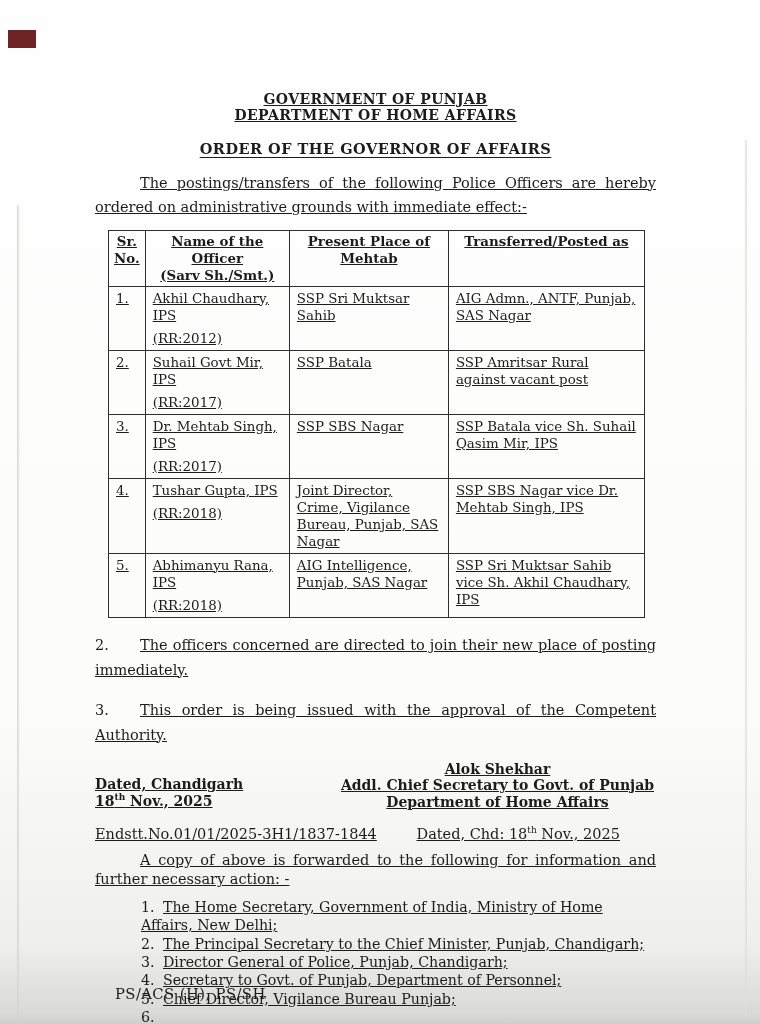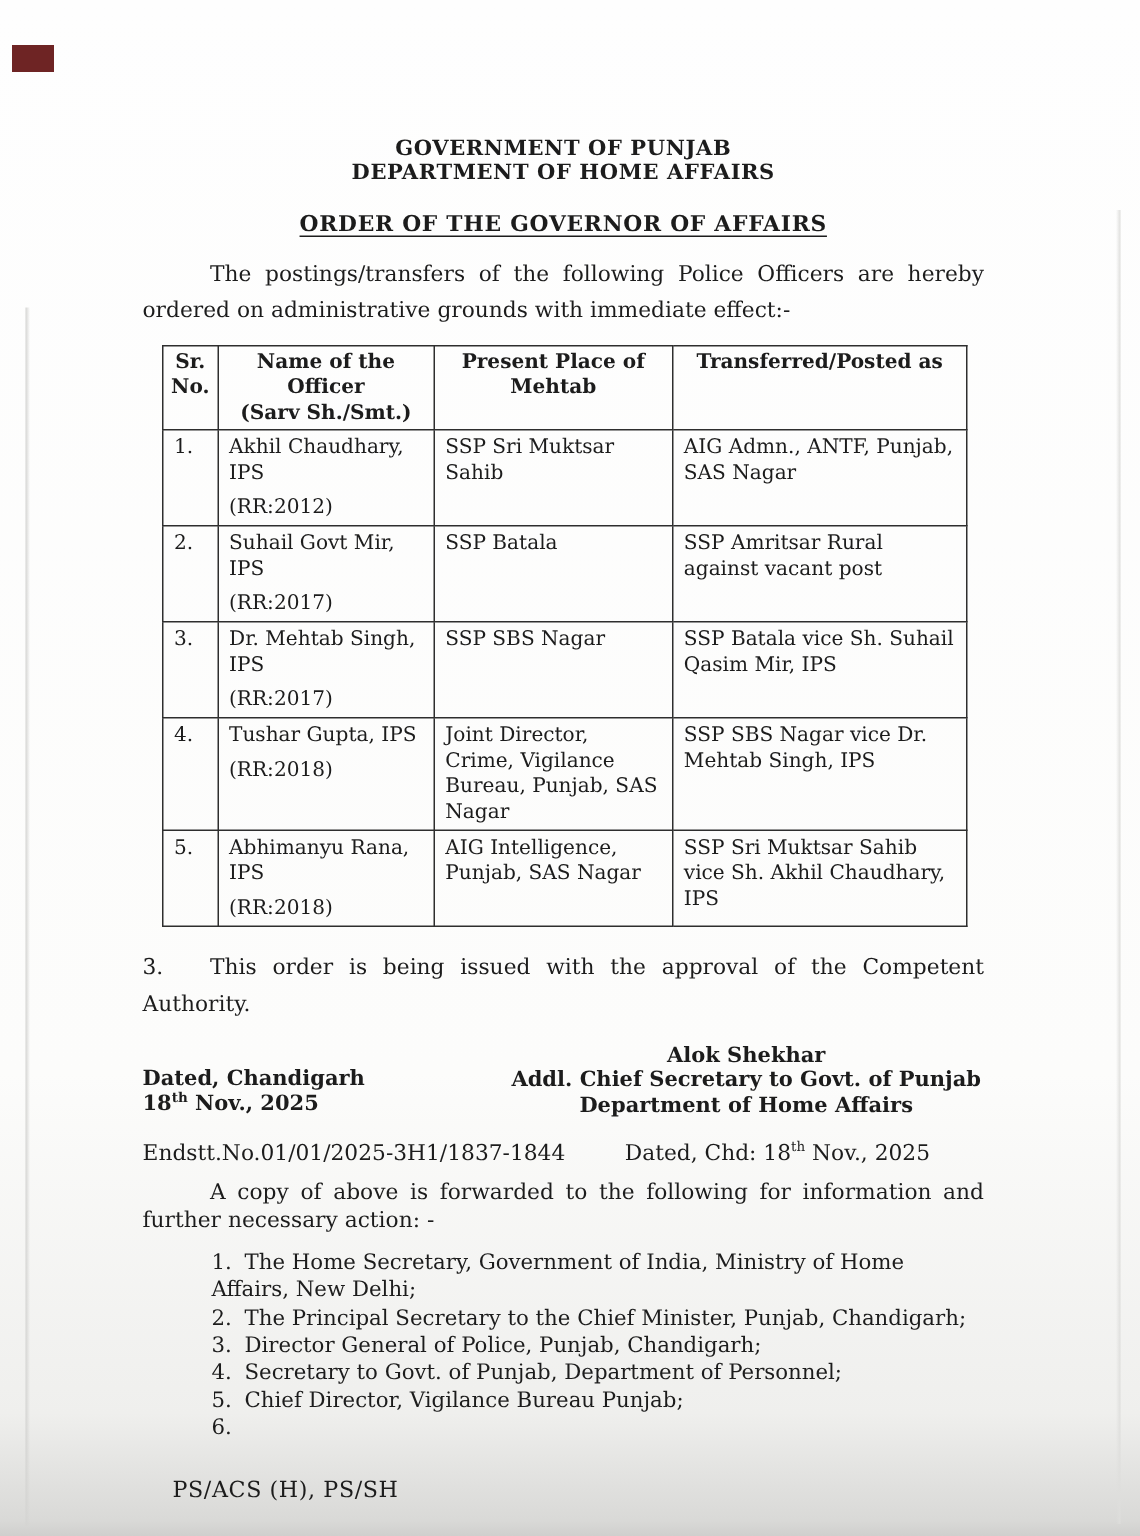--- a/index.html
+++ b/index.html
@@ -7,20 +7,21 @@
     width: 760px; height: 1024px;
     font-family: "DejaVu Serif", serif;
     color: #1c1c1c;
     background: #ffffff;
   }
   .photo {
     position: relative;
     width: 760px; height: 1024px;
     overflow: hidden;
     background: linear-gradient(180deg, #fefefe 0%, #fcfcfb 70%, #efefed 92%, #d9d9d7 99%, #cfcfcd 100%);
+    text-decoration: underline;
   }
   .corner-marker {
     position: absolute; left: 8px; top: 30px;
     width: 28px; height: 18px;
     background: #6e2424;
   }
   .edge-left {
     position: absolute; left: 17px; top: 205px; width: 3px; height: 812px;
     background: linear-gradient(90deg, #d4d4d2, rgba(255,255,255,0));
   }
@@ -172,20 +173,23 @@
           <td>
             <div>Abhimanyu Rana, IPS</div>
               <div class="rr-line">(RR:2018)</div>
           </td>
           <td>AIG Intelligence, Punjab, SAS Nagar</td>
           <td>SSP Sri Muktsar Sahib vice Sh. Akhil Chaudhary, IPS</td>
         </tr>
       </tbody>
     </table>
 
+    <p class="numbered-para">
+      <span class="para-num">2.</span><span>The officers concerned are directed to join their new place of posting immediately.</span>
+    </p>
 
     <p class="numbered-para">
       <span class="para-num">3.</span><span>This order is being issued with the approval of the Competent Authority.</span>
     </p>
 
     <div class="sign-block">
       <div class="sign-left">
         <div>Dated, Chandigarh</div>
         <div><span>18</span><sup class="ord">th</sup><span> Nov., 2025</span></div>
       </div>

